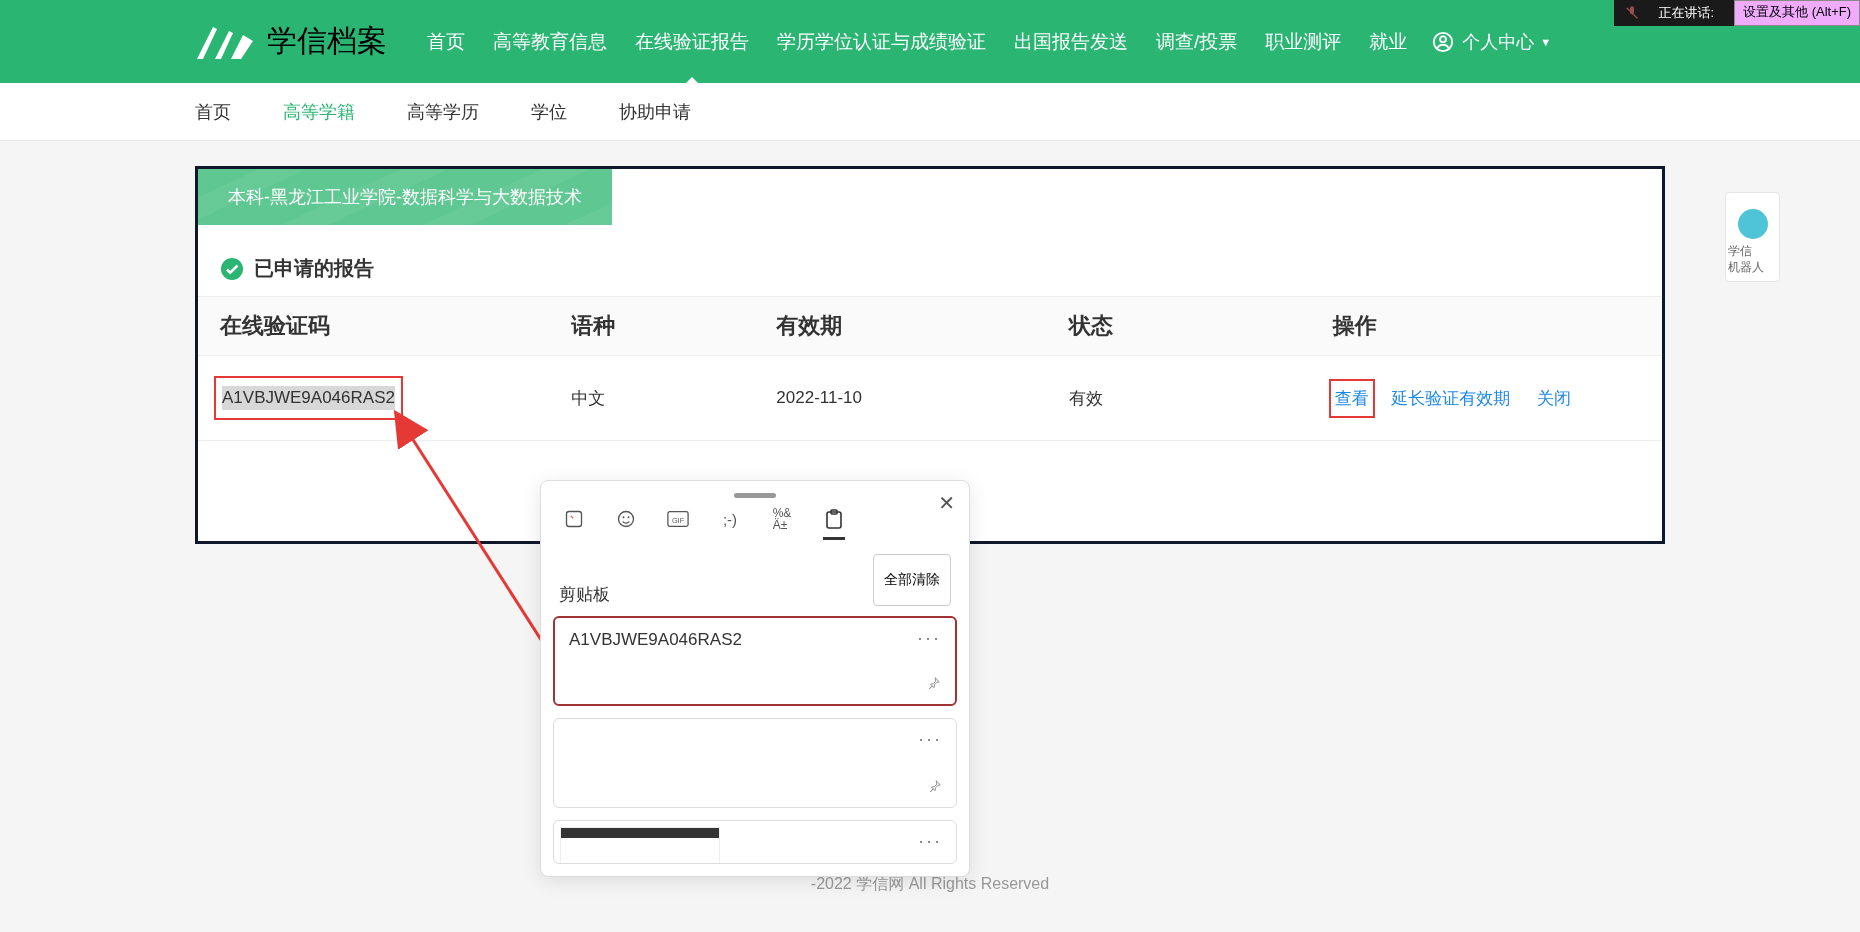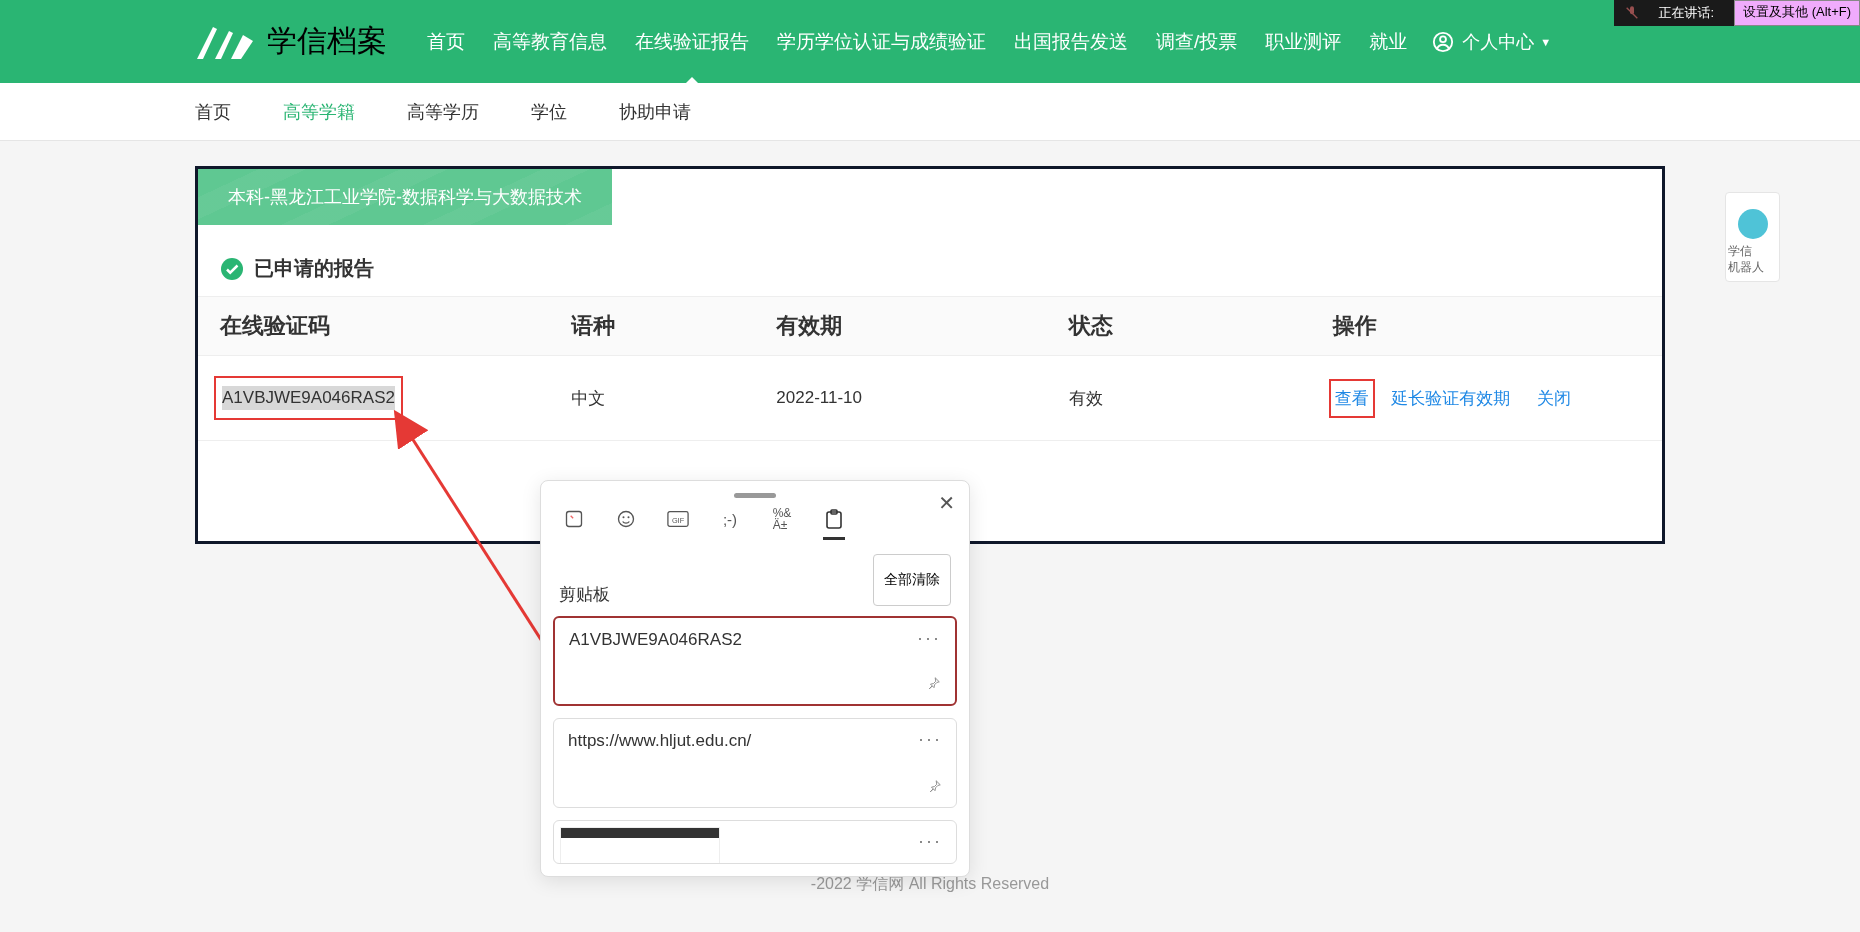--- a/index.html
+++ b/index.html
@@ -241,21 +241,20 @@
     <button class="cp-clear-btn">全部清除</button>
   </div>
   <div class="cp-item highlighted">
     <div class="cp-item-text">A1VBJWE9A046RAS2</div>
     <span class="cp-item-menu">···</span>
     <span class="cp-item-pin"><svg width="14" height="14" viewBox="0 0 24 24">
           <path d="M14 3l7 7-4 1-4 4-1 5-3-3-5 5 5-5-3-3 5-1 4-4z" fill="none" stroke="#888" stroke-width="1.6"></path>
         </svg></span>
   </div>
   <div class="cp-item">
-    <div class="cp-item-text">https://www.hljut.edu.cn/</div>
     <span class="cp-item-menu">···</span>
     <span class="cp-item-pin"><svg width="14" height="14" viewBox="0 0 24 24">
           <path d="M14 3l7 7-4 1-4 4-1 5-3-3-5 5 5-5-3-3 5-1 4-4z" fill="none" stroke="#888" stroke-width="1.6"></path>
         </svg></span>
   </div>
   <div class="cp-image-item">
     <div class="cp-thumb">
       <div class="cp-thumb-bar"></div>
     </div>
     <span class="cp-item-menu">···</span>

